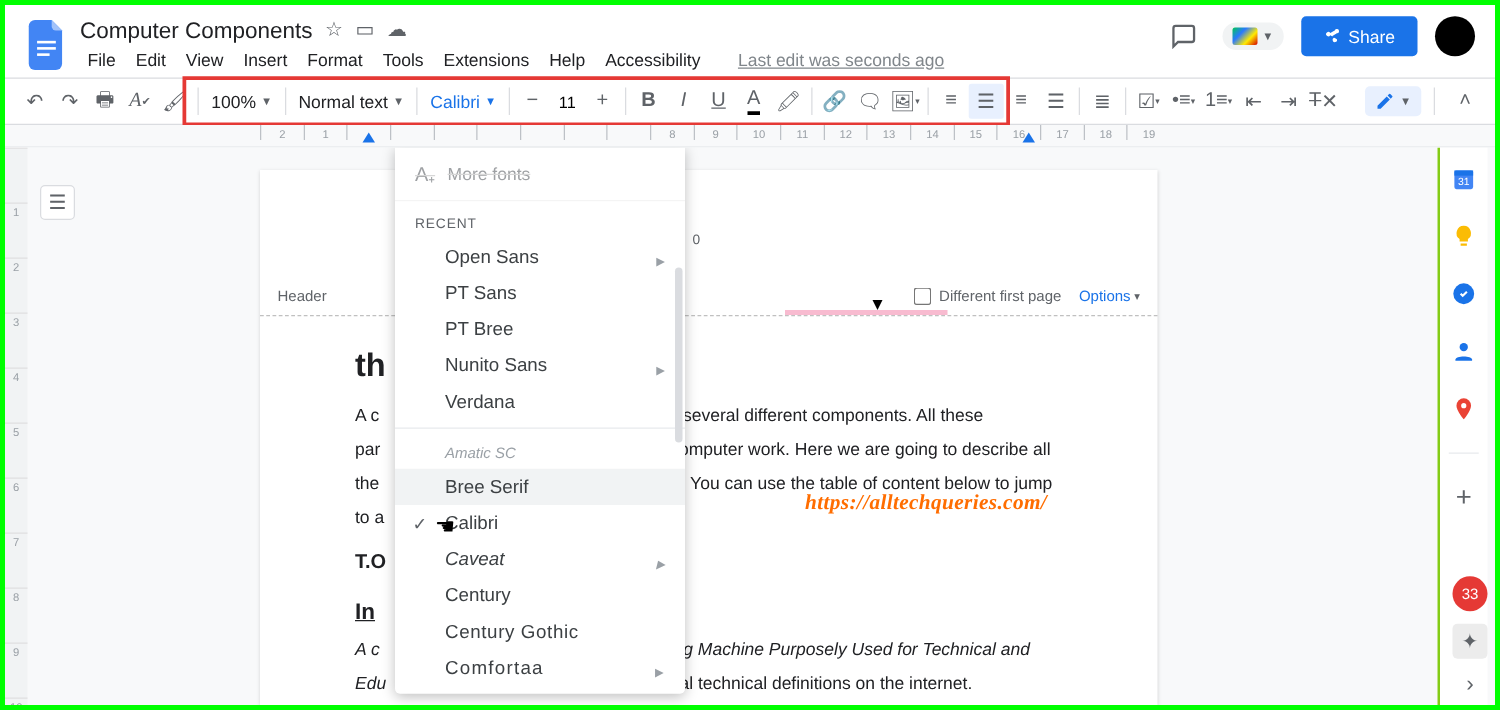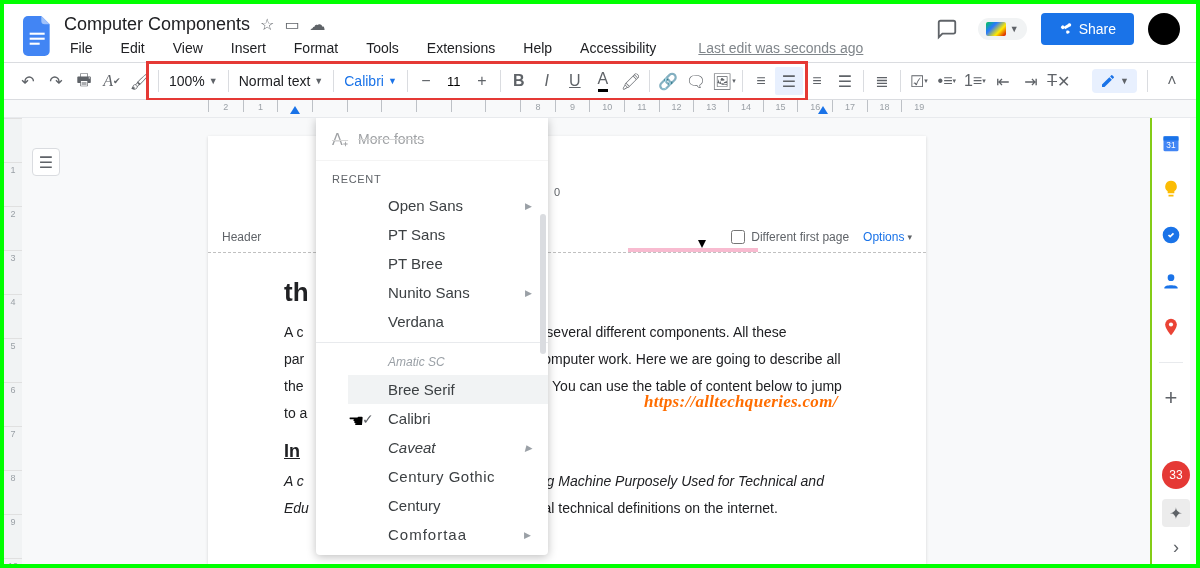--- a/index.html
+++ b/index.html
@@ -8,21 +8,21 @@
 
 
 .titlebar { display: flex; align-items: flex-start; padding: 8px 16px 0 16px; height: 58px; }
 .doc-icon { width: 36px; height: 48px; display: flex; align-items: center; justify-content: center; margin-right: 8px; }
 .doc-icon svg { width: 32px; height: 40px; }
 .title-area { flex: 1; display: flex; flex-direction: column; }
 .title-row { display: flex; align-items: center; gap: 10px; height: 24px; }
 .doc-title { font-size: 18px; color: #202124; font-weight: 400; }
 .title-icons { display: flex; gap: 10px; color: #5f6368; }
 .title-icons span { cursor: pointer; font-size: 16px; }
-.menubar { display: flex; gap: 16px; margin-top: 2px; font-size: 14px; color: #202124; }
+.menubar { display: flex; gap: 4px; margin-top: 2px; font-size: 14px; color: #202124; }
 .menubar span { padding: 2px 6px; cursor: pointer; }
 .menubar .edit-status { color: #80868b; margin-left: 14px; text-decoration: underline; cursor: pointer; }
 .title-right { display: flex; align-items: center; gap: 14px; }
 .comment-btn, .meet-btn { width: 34px; height: 34px; border-radius: 50%; display: flex; align-items: center; justify-content: center; color: #5f6368; cursor: pointer; }
 .meet-pill { display: flex; align-items: center; gap: 4px; background: #f1f3f4; border-radius: 20px; padding: 4px 8px; cursor: pointer; }
 .meet-cam { width: 20px; height: 14px; background: linear-gradient(135deg,#00c853,#2979ff,#ffea00,#d50000); border-radius: 2px; }
 .share-btn { background: #1a73e8; color: #fff; border-radius: 4px; padding: 8px 18px; font-size: 14px; display: flex; align-items: center; gap: 6px; cursor: pointer; }
 .avatar { width: 32px; height: 32px; border-radius: 50%; background: #000; color: #fff; display: flex; align-items: center; justify-content: center; font-size: 9px; }
 
 
@@ -63,21 +63,21 @@
 .doc-body p { margin: 6px 0; }
 .pink-underline { height: 4px; background: #f8bbd0; width: 130px; position: absolute; left: 420px; top: 112px; }
 .pink-marker { position: absolute; left: 490px; top: 104px; width: 0; height: 0; border-left: 4px solid transparent; border-right: 4px solid transparent; border-top: 8px solid #000; }
 .margin-0 { position: absolute; left: 346px; top: 50px; font-size: 11px; color: #5f6368; }
 .watermark { position: absolute; left: 436px; top: 256px; color: #ff6d00; font-weight: bold; font-size: 17px; font-style: italic; font-family: Georgia, serif; letter-spacing: .3px; }
 
 
 .font-dropdown { position: absolute; left: 312px; top: 0; width: 232px; background: #fff; box-shadow: 0 2px 10px rgba(0,0,0,.25); border-radius: 0 0 4px 4px; z-index: 50; padding-bottom: 6px; max-height: 448px; overflow: hidden; }
 .font-dropdown .more-fonts { padding: 10px 16px; font-size: 14px; color: #5f6368; border-bottom: 1px solid #eee; display: flex; align-items: center; gap: 10px; text-decoration: line-through #bbb; opacity: .6; }
 .font-dropdown .section-label { padding: 12px 16px 6px; font-size: 11px; letter-spacing: .7px; color: #5f6368; }
-.font-item { padding: 6px 16px 6px 40px; font-size: 15px; position: relative; cursor: pointer; display: flex; align-items: center; color: #3c4043; margin-left: 32px; }
+.font-item { padding: 6px 16px 6px 40px; font-size: 15px; position: relative; cursor: pointer; display: flex; align-items: flex-end; color: #3c4043; }
 .font-item:hover, .font-item.hover { background: #f1f3f4; }
 .font-item .sub-caret { margin-left: auto; font-size: 9px; color: #9aa0a6; }
 .font-item .check { position: absolute; left: 14px; font-size: 14px; color: #5f6368; }
 .divider { height: 1px; background: #e8eaed; margin: 6px 0; }
 .scroll-thumb { position: absolute; right: 2px; top: 96px; width: 6px; height: 140px; background: #dadce0; border-radius: 3px; }
 .cursor-hand { position: absolute; left: 344px; top: 292px; font-size: 18px; z-index: 60; }
 
 
 .sidepanel { position: absolute; right: 6px; top: 0; width: 40px; bottom: 0; display: flex; flex-direction: column; align-items: center; gap: 24px; padding-top: 14px; border-left: 2px solid #84cc16; background: #fff; }
 .sp-icon { width: 22px; height: 22px; cursor: pointer; display: flex; align-items: center; justify-content: center; }
@@ -281,20 +281,21 @@
       </div>
       <div class="pink-underline"></div>
       <div class="pink-marker"></div>
 
       <div class="doc-body">
         <h1><span>th</span></h1>
         <p><span>A c</span><span style="display:inline-block;width:232px"></span><span>s several different components. All these</span></p>
         <p><span>par</span><span style="display:inline-block;width:232px"></span><span>computer work. Here we are going to describe all</span></p>
         <p><span>the</span><span style="display:inline-block;width:232px"></span><span>ly. You can use the table of content below to jump</span></p>
         <p><span>to a</span></p>
+        <h3><span>T.O</span></h3>
         <h2><span>In</span></h2>
         <p><i><span>A c</span><span style="display:inline-block;width:232px"></span><span>ing Machine Purposely Used for Technical and</span></i></p>
         <p><i><span>Edu</span></i><span style="display:inline-block;width:230px"></span><span>ral technical definitions on the internet.</span></p>
         <p><span style="display:inline-block;width:232px"></span></p>
 
       </div>
       <div class="watermark">https://alltechqueries.com/</div>
     </div>
 
     <div class="font-dropdown">
@@ -328,25 +329,25 @@
           <span>Bree Serif</span>
         </div>
       <div class="font-item">
           <span class="check">✓</span>
           <span>Calibri</span>
         </div>
       <div class="font-item" style="font-family:cursive;font-style:italic">
           <span>Caveat</span>
           <span class="sub-caret">▶</span>
         </div>
+      <div class="font-item" style="font-family:Georgia,serif">
+          <span>Century</span>
+        </div>
       <div class="font-item" style="letter-spacing:.5px">
           <span>Century Gothic</span>
-        </div>
-      <div class="font-item" style="font-family:Georgia,serif">
-          <span>Century</span>
         </div>
       <div class="font-item" style="letter-spacing:1px">
           <span>Comfortaa</span>
           <span class="sub-caret">▶</span>
         </div>
       <div class="scroll-thumb"></div>
     </div>
     <div class="cursor-hand">☚</div>
 
     <div class="sidepanel">

